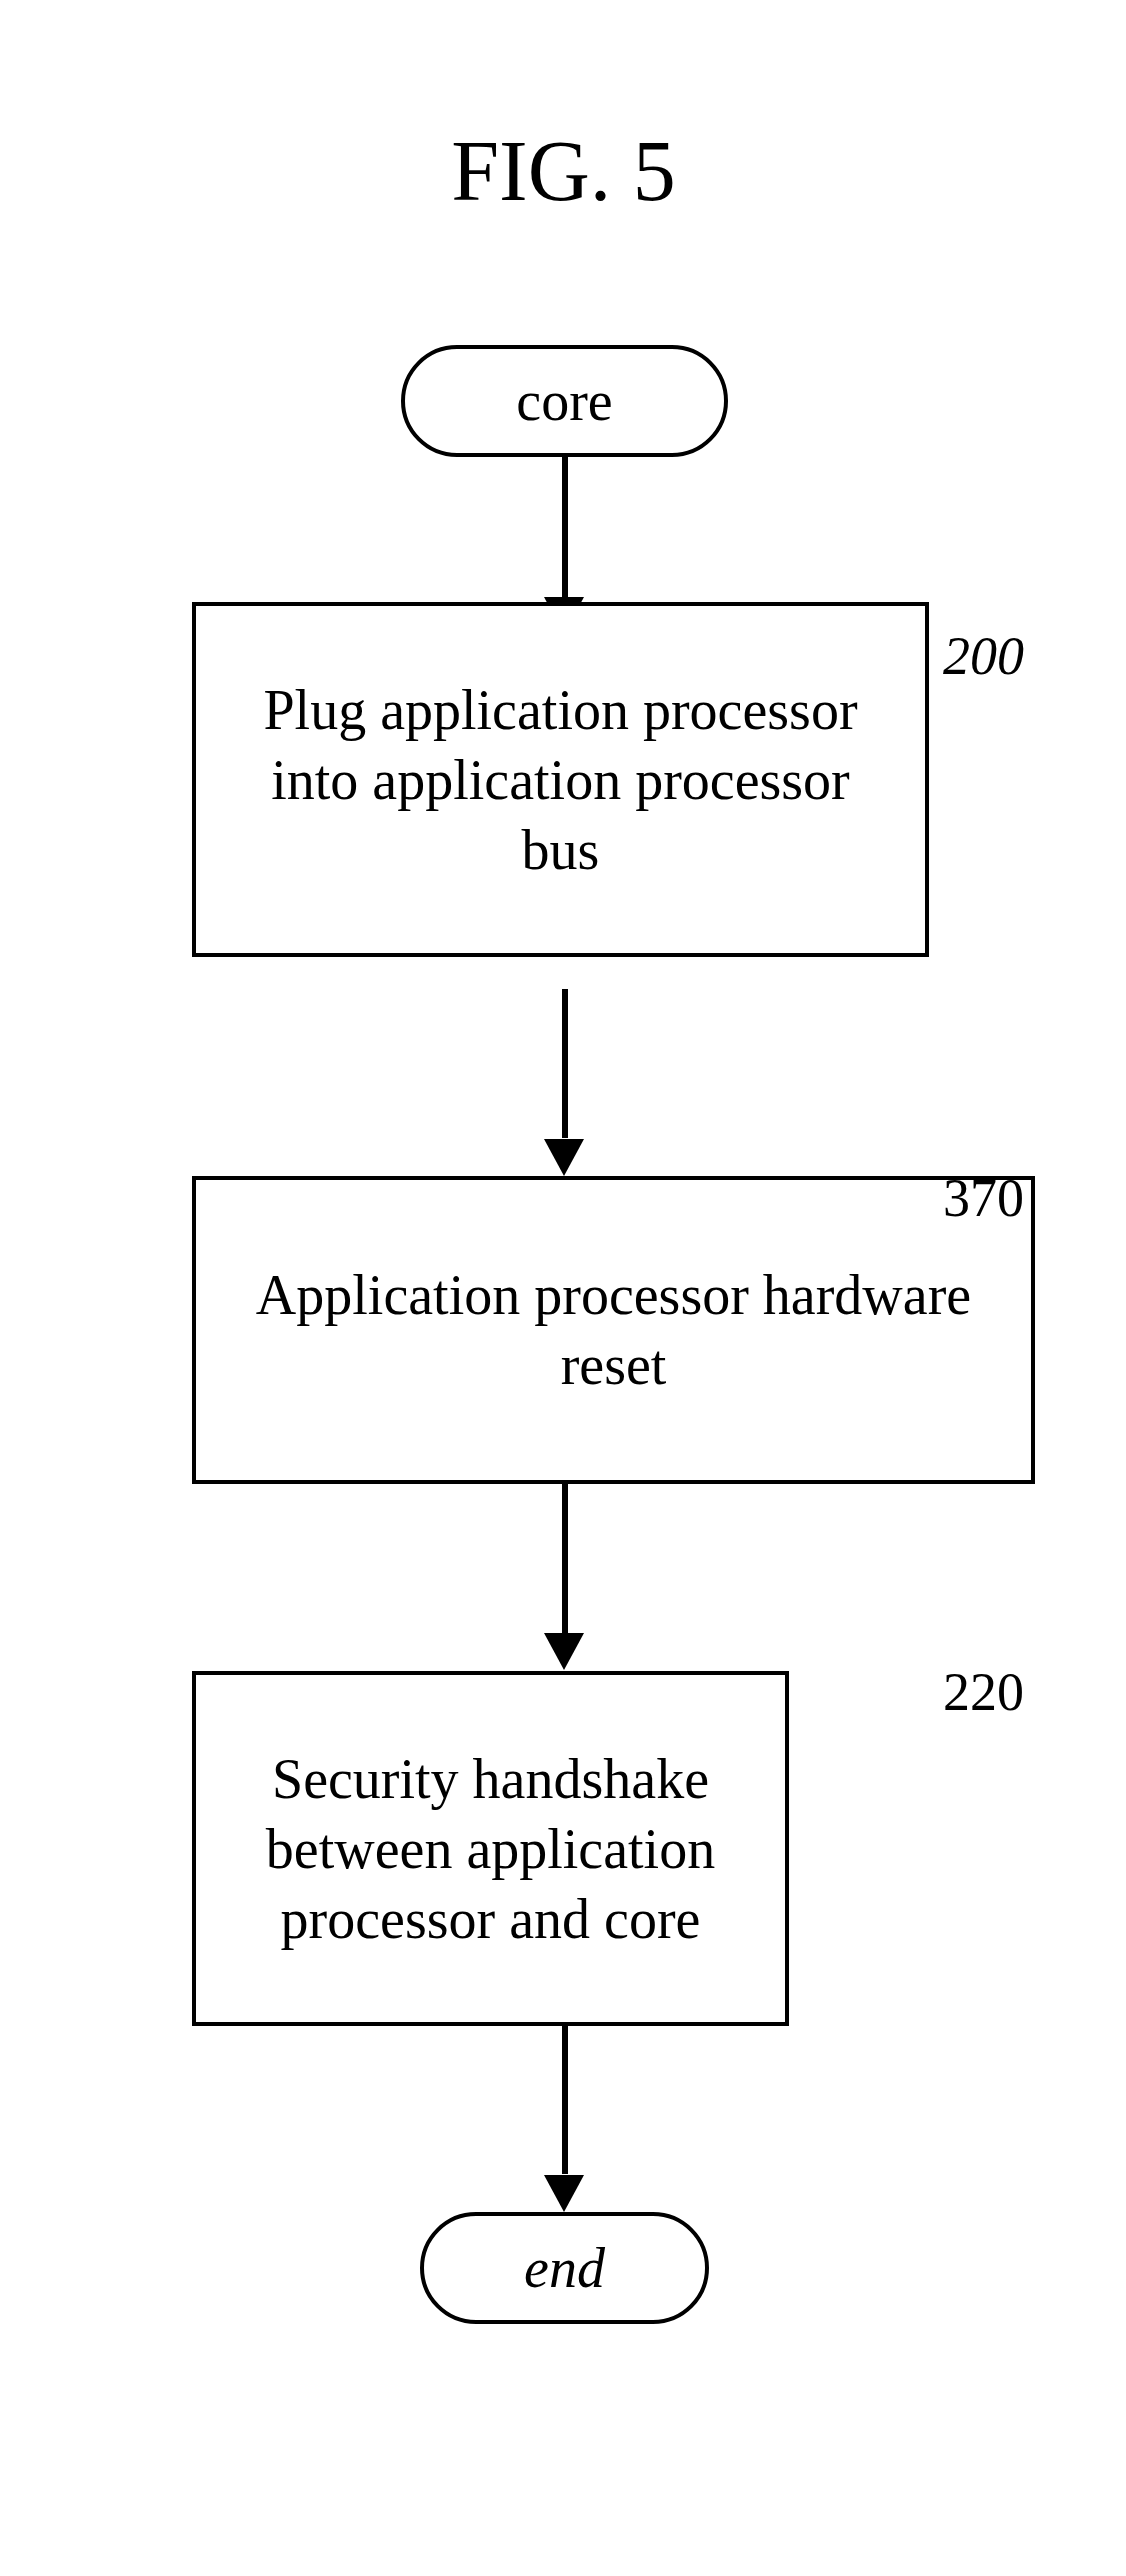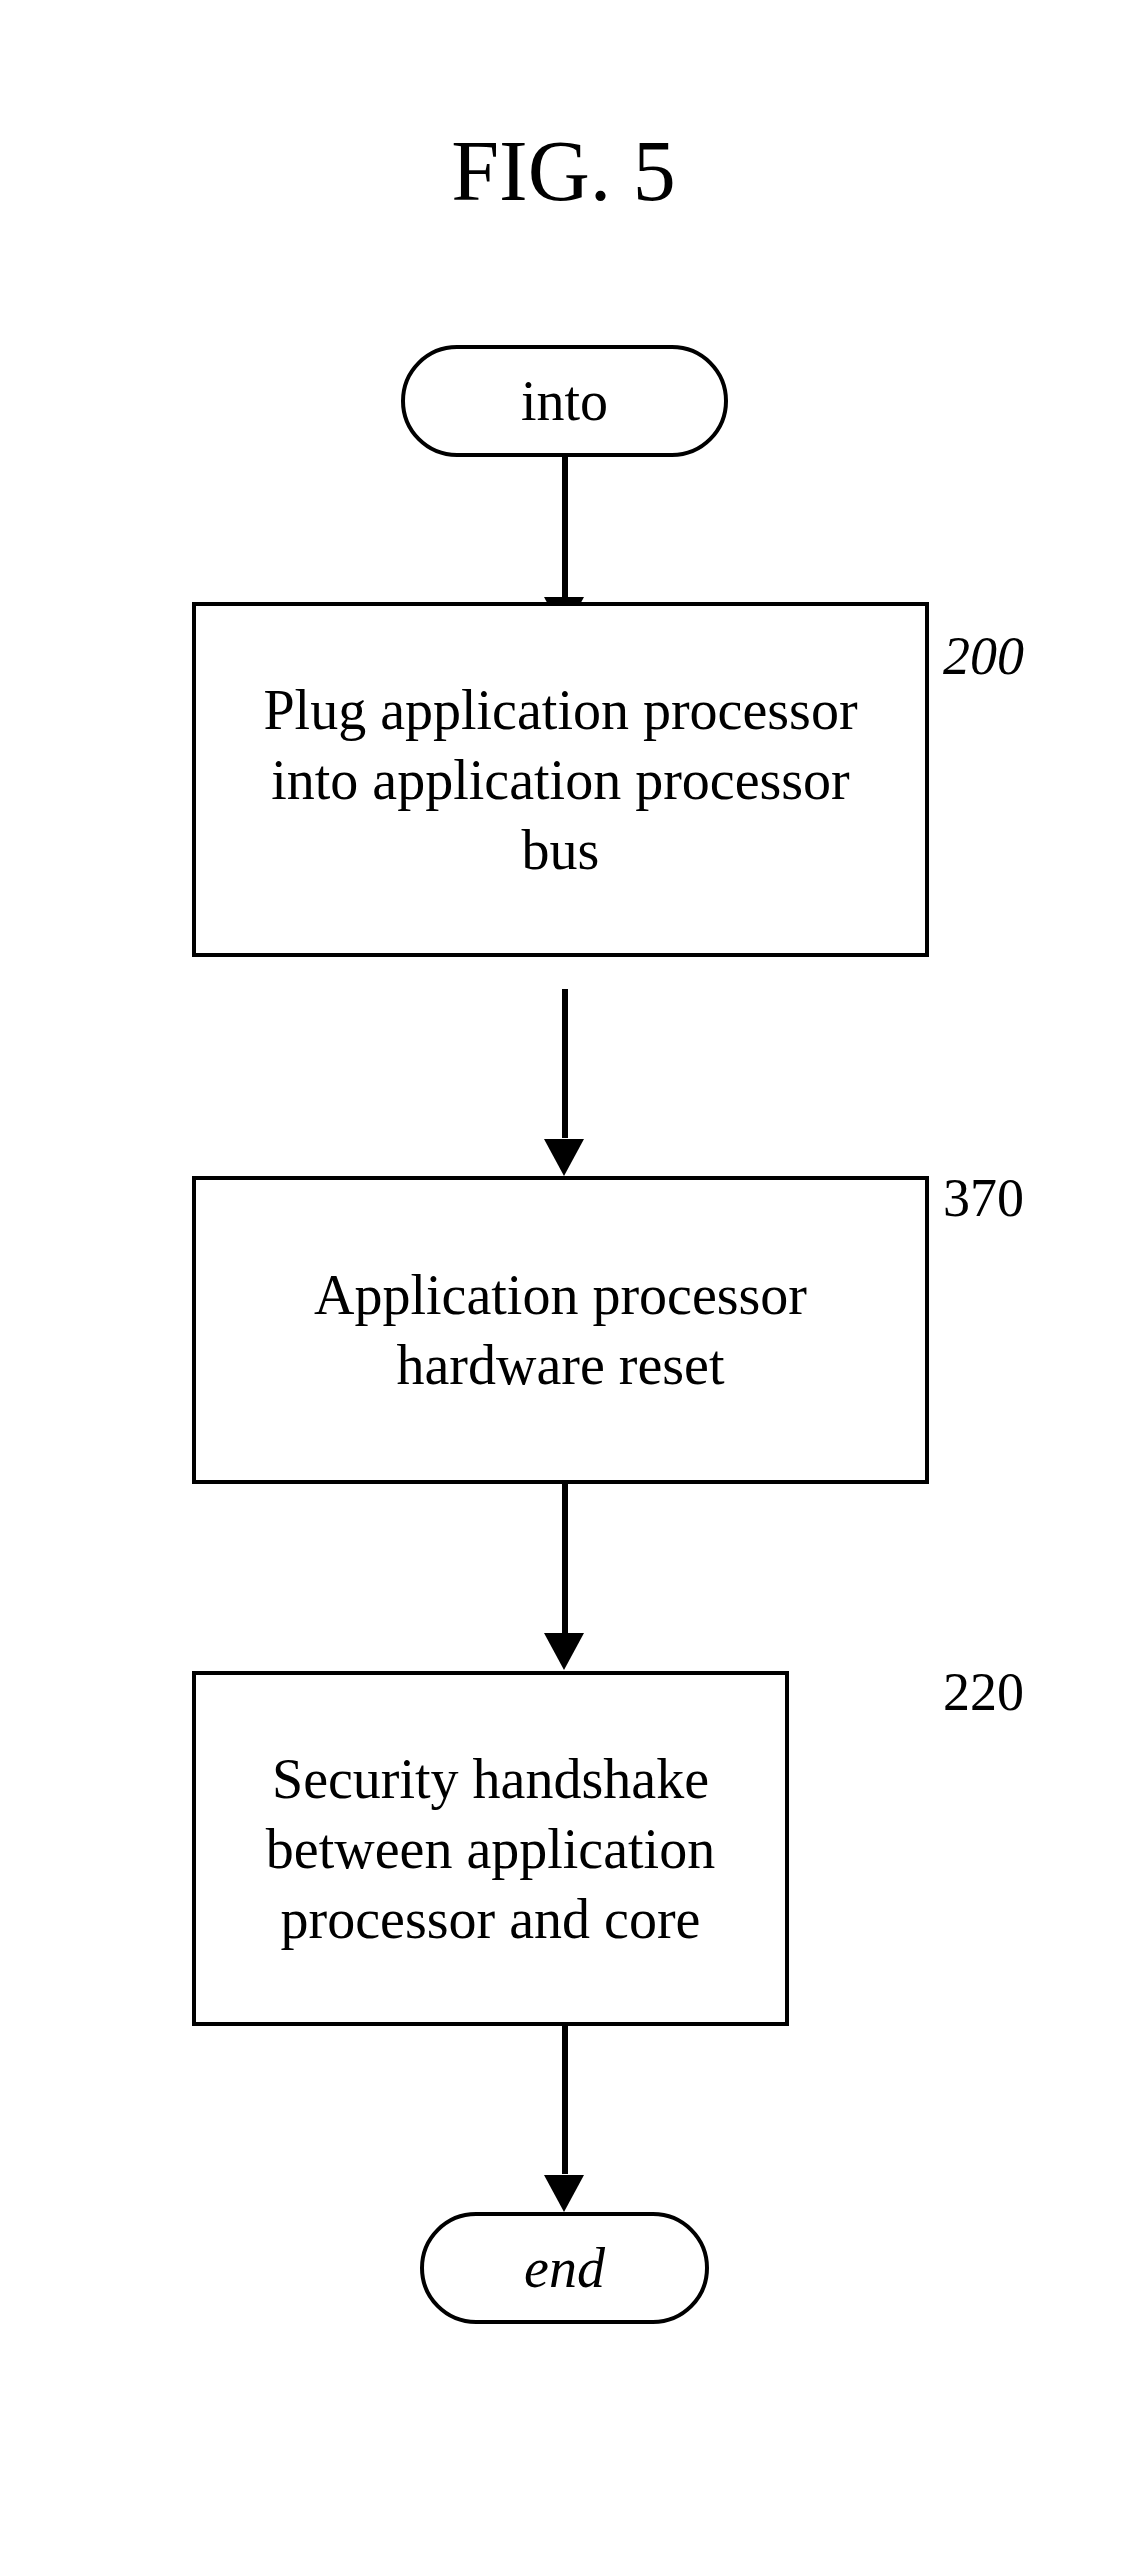--- a/index.html
+++ b/index.html
@@ -87,21 +87,21 @@
   #label1 { left: 943px; top: 625px; font-style: italic; }
 
   
   #arrow2-line { left: 562px; top: 989px; height: 149px; }
   #arrow2-head { left: 544px; top: 1139px; }
 
   
   #box2 {
     left: 192px;
     top: 1176px;
-    width: 737px;
+    width: 843px;
     height: 308px;
   }
   #label2 { left: 943px; top: 1167px; }
 
   
   #arrow3-line { left: 562px; top: 1484px; height: 149px; }
   #arrow3-head { left: 544px; top: 1633px; }
 
   
   #box3 {
@@ -124,21 +124,21 @@
     height: 112px;
     font-style: italic;
   }
 </style>
 </head>
 <body>
 
 <div class="figure-title">FIG. 5</div>
 
 <div id="start-term" class="terminator">
-  <span>into</span>
+  <span>core</span>
 </div>
 
 <div id="arrow1-line" class="arrow-line"></div>
 <div id="arrow1-head" class="arrow-head"></div>
 
 <div id="box1" class="process-box">
   <span>Plug application processor into application processor bus</span>
 </div>
 <div id="label1" class="reference-label">200</div>
 

